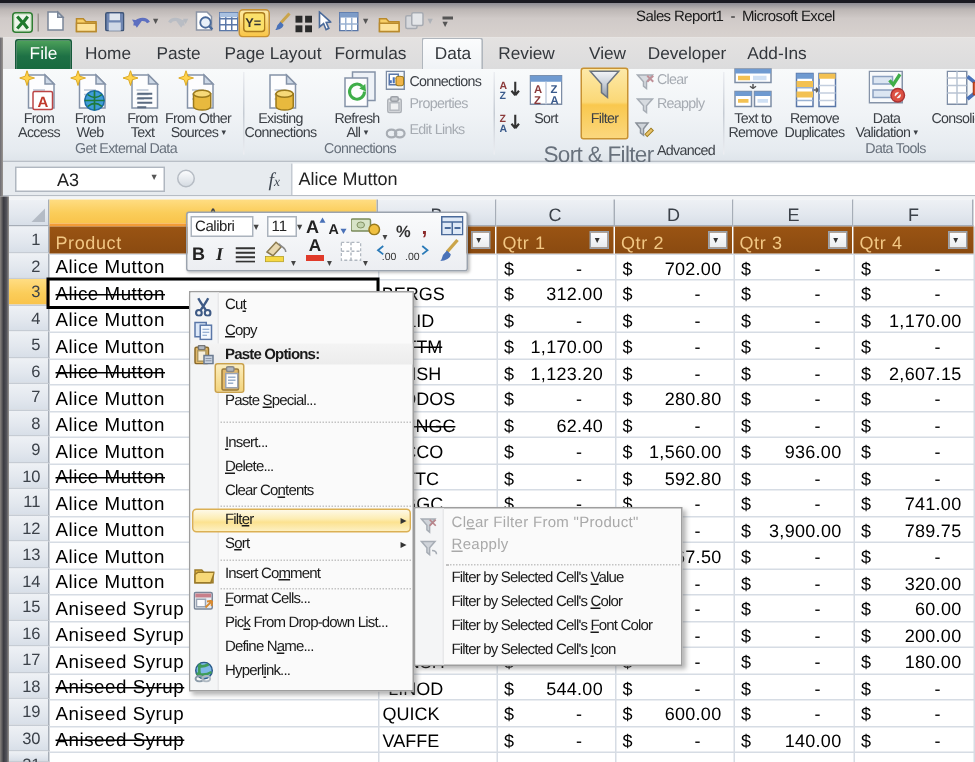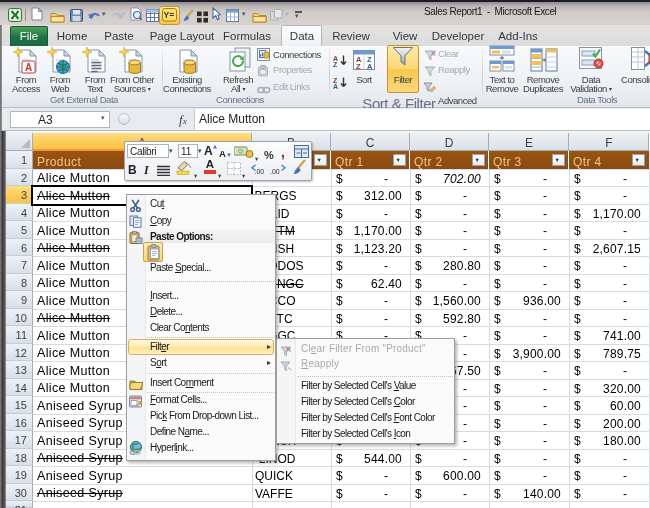--- a/index.html
+++ b/index.html
@@ -411,21 +411,21 @@
 <div class="ab" style="left:472px;top:154px;width:13px;height:12px;background:linear-gradient(#fdfdfe,#e8ebee);border:1px solid #9aa1aa;"></div>
 <div class="tx" style="left:475.5px;top:156px;font-size:6.5px;color:#333;">▾</div>
 <div class="ab" style="left:552px;top:154px;width:13px;height:12px;background:linear-gradient(#fdfdfe,#e8ebee);border:1px solid #9aa1aa;"></div>
 <div class="tx" style="left:555.5px;top:156px;font-size:6.5px;color:#333;">▾</div>
 <div class="ab" style="left:632px;top:154px;width:13px;height:12px;background:linear-gradient(#fdfdfe,#e8ebee);border:1px solid #9aa1aa;"></div>
 <div class="tx" style="left:635.5px;top:156px;font-size:6.5px;color:#333;">▾</div>
 <div class="tx" style="left:37px;top:171.0px;font-size:12.5px;letter-spacing:0.35px;color:#000;">Alice Mutton</div>
 <div class="num" style="left:336px;top:171.5px;">$</div>
 <div class="num" style="left:388px;top:171.5px;transform:translateX(-100%);">-</div>
 <div class="num" style="left:415px;top:171.5px;">$</div>
-<div class="num" style="left:481px;top:171.5px;transform:translateX(-100%);letter-spacing:0.2px;font-style:italic;">702.00</div>
+<div class="num" style="left:481px;top:171.5px;transform:translateX(-100%);letter-spacing:0.2px;">702.00</div>
 <div class="num" style="left:494px;top:171.5px;">$</div>
 <div class="num" style="left:547px;top:171.5px;transform:translateX(-100%);">-</div>
 <div class="num" style="left:574px;top:171.5px;">$</div>
 <div class="num" style="left:627px;top:171.5px;transform:translateX(-100%);">-</div>
 <div class="tx" style="left:37px;top:188.5px;font-size:12.5px;letter-spacing:0.35px;color:#000;text-decoration:line-through;">Alice Mutton</div>
 <div class="num" style="left:254.5px;top:189.0px;">BERGS</div>
 <div class="num" style="left:336px;top:189.0px;">$</div>
 <div class="num" style="left:402px;top:189.0px;transform:translateX(-100%);letter-spacing:0.2px;">312.00</div>
 <div class="num" style="left:415px;top:189.0px;">$</div>
 <div class="num" style="left:467px;top:189.0px;transform:translateX(-100%);">-</div>

